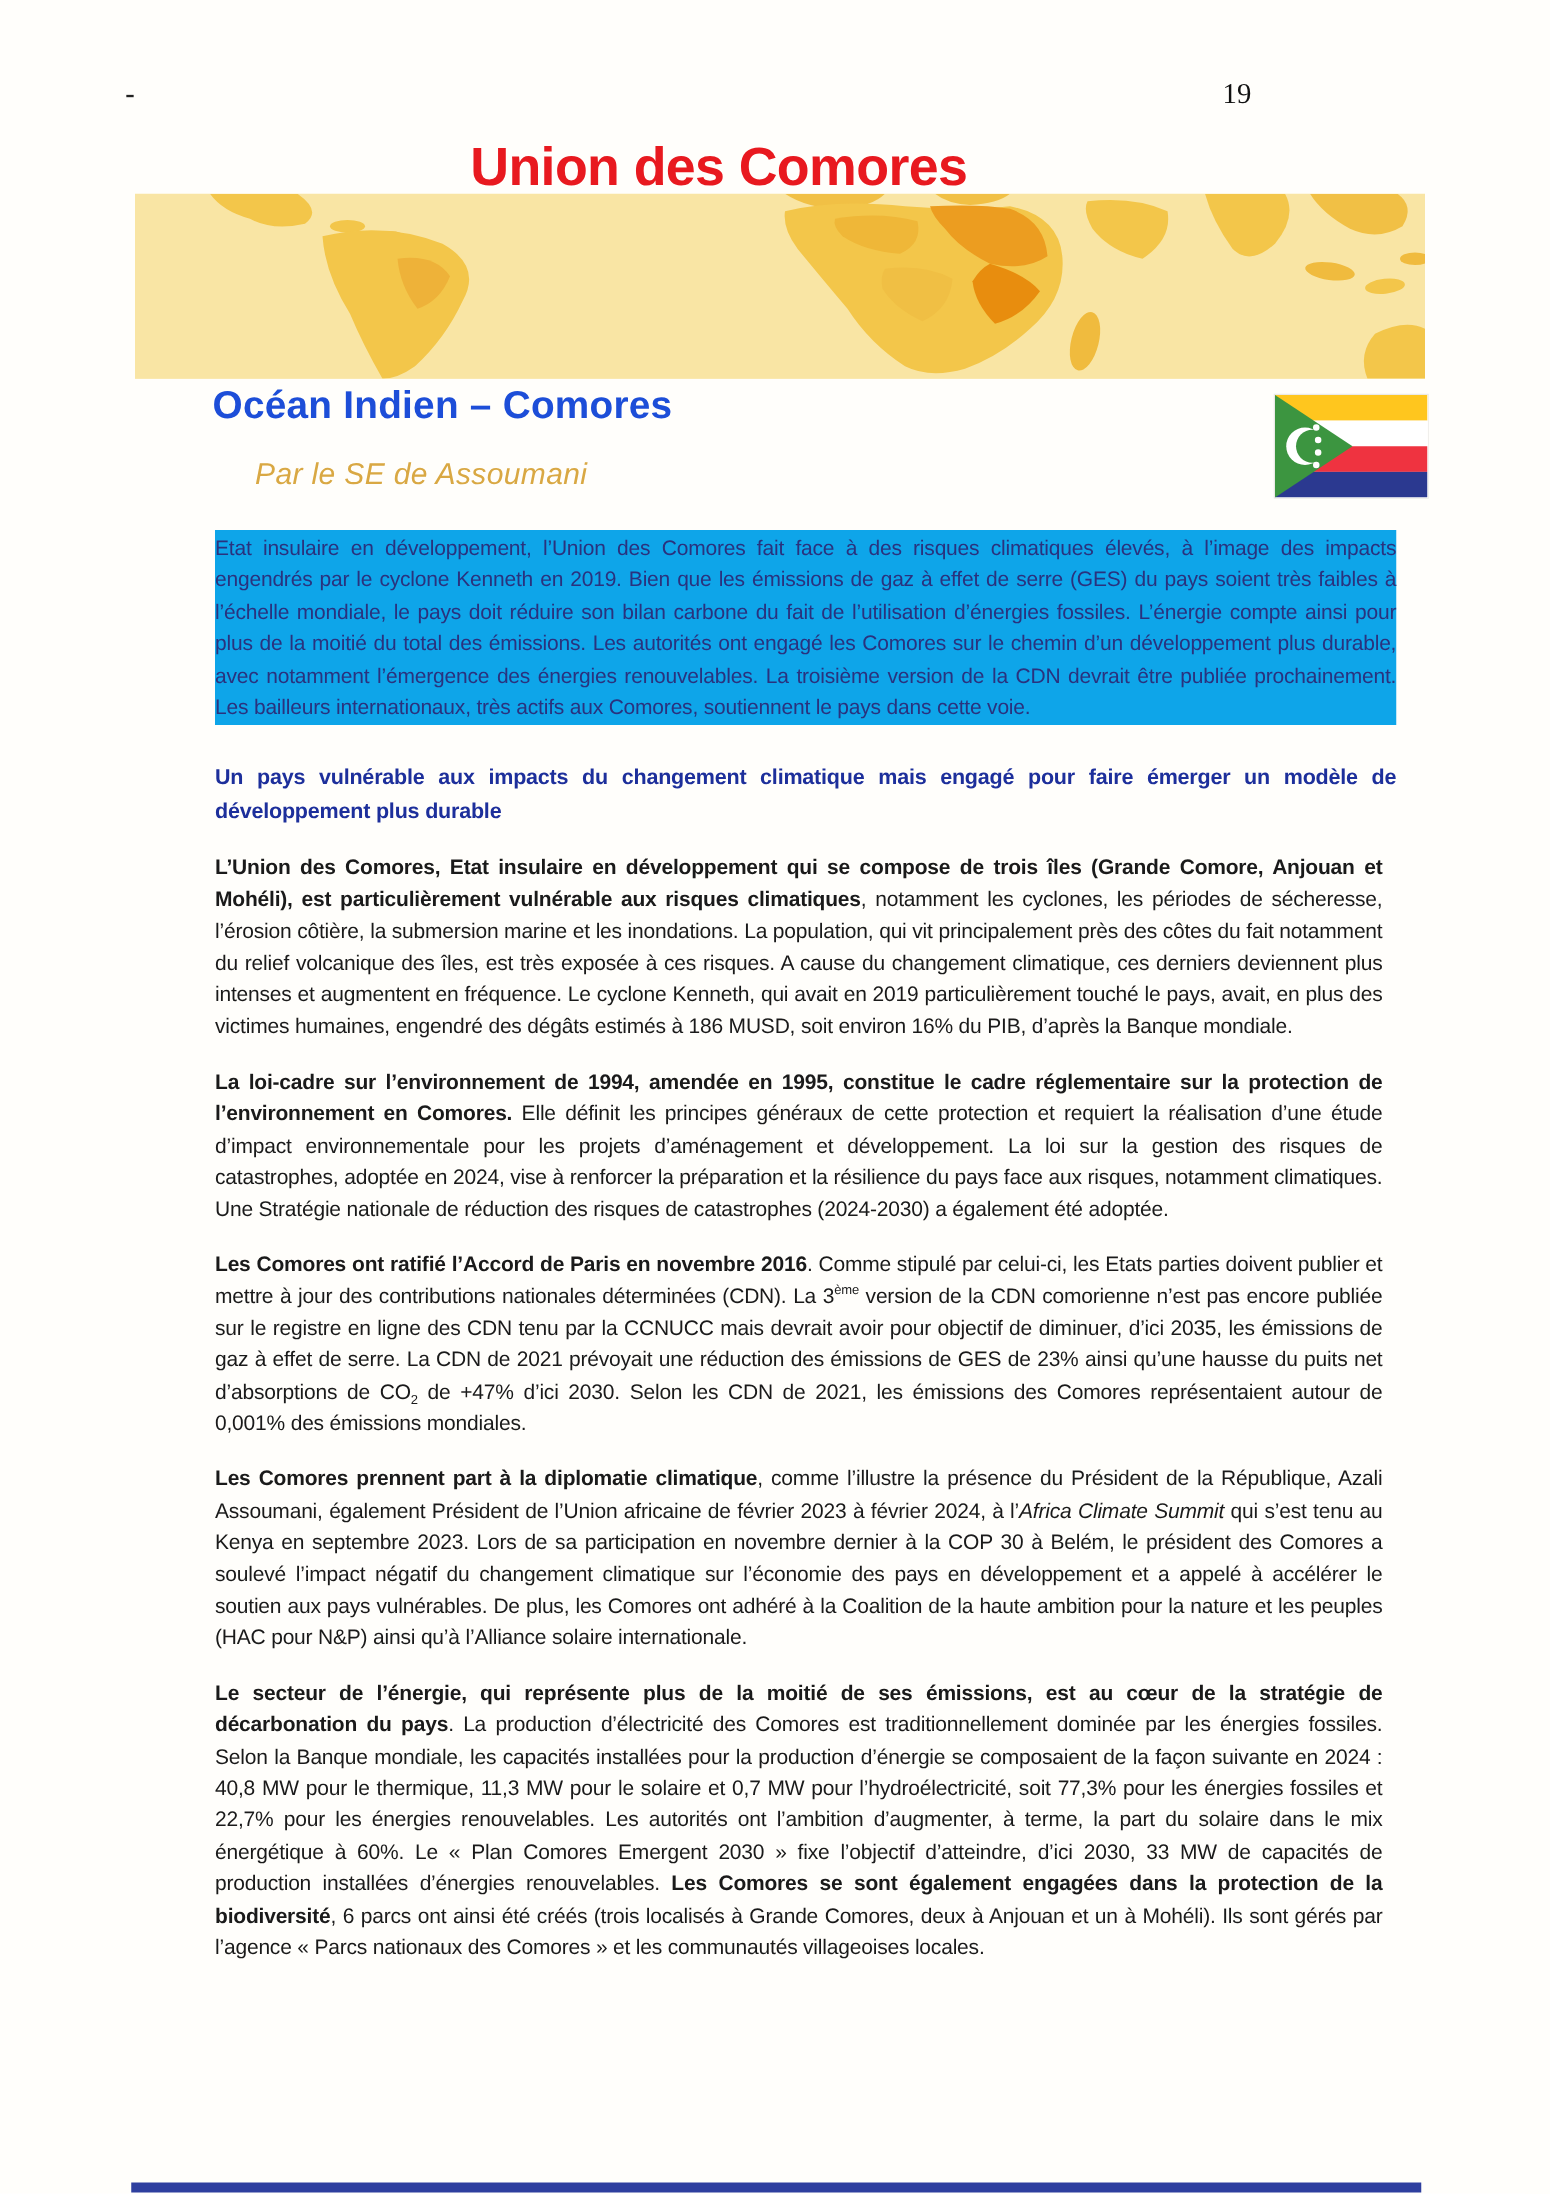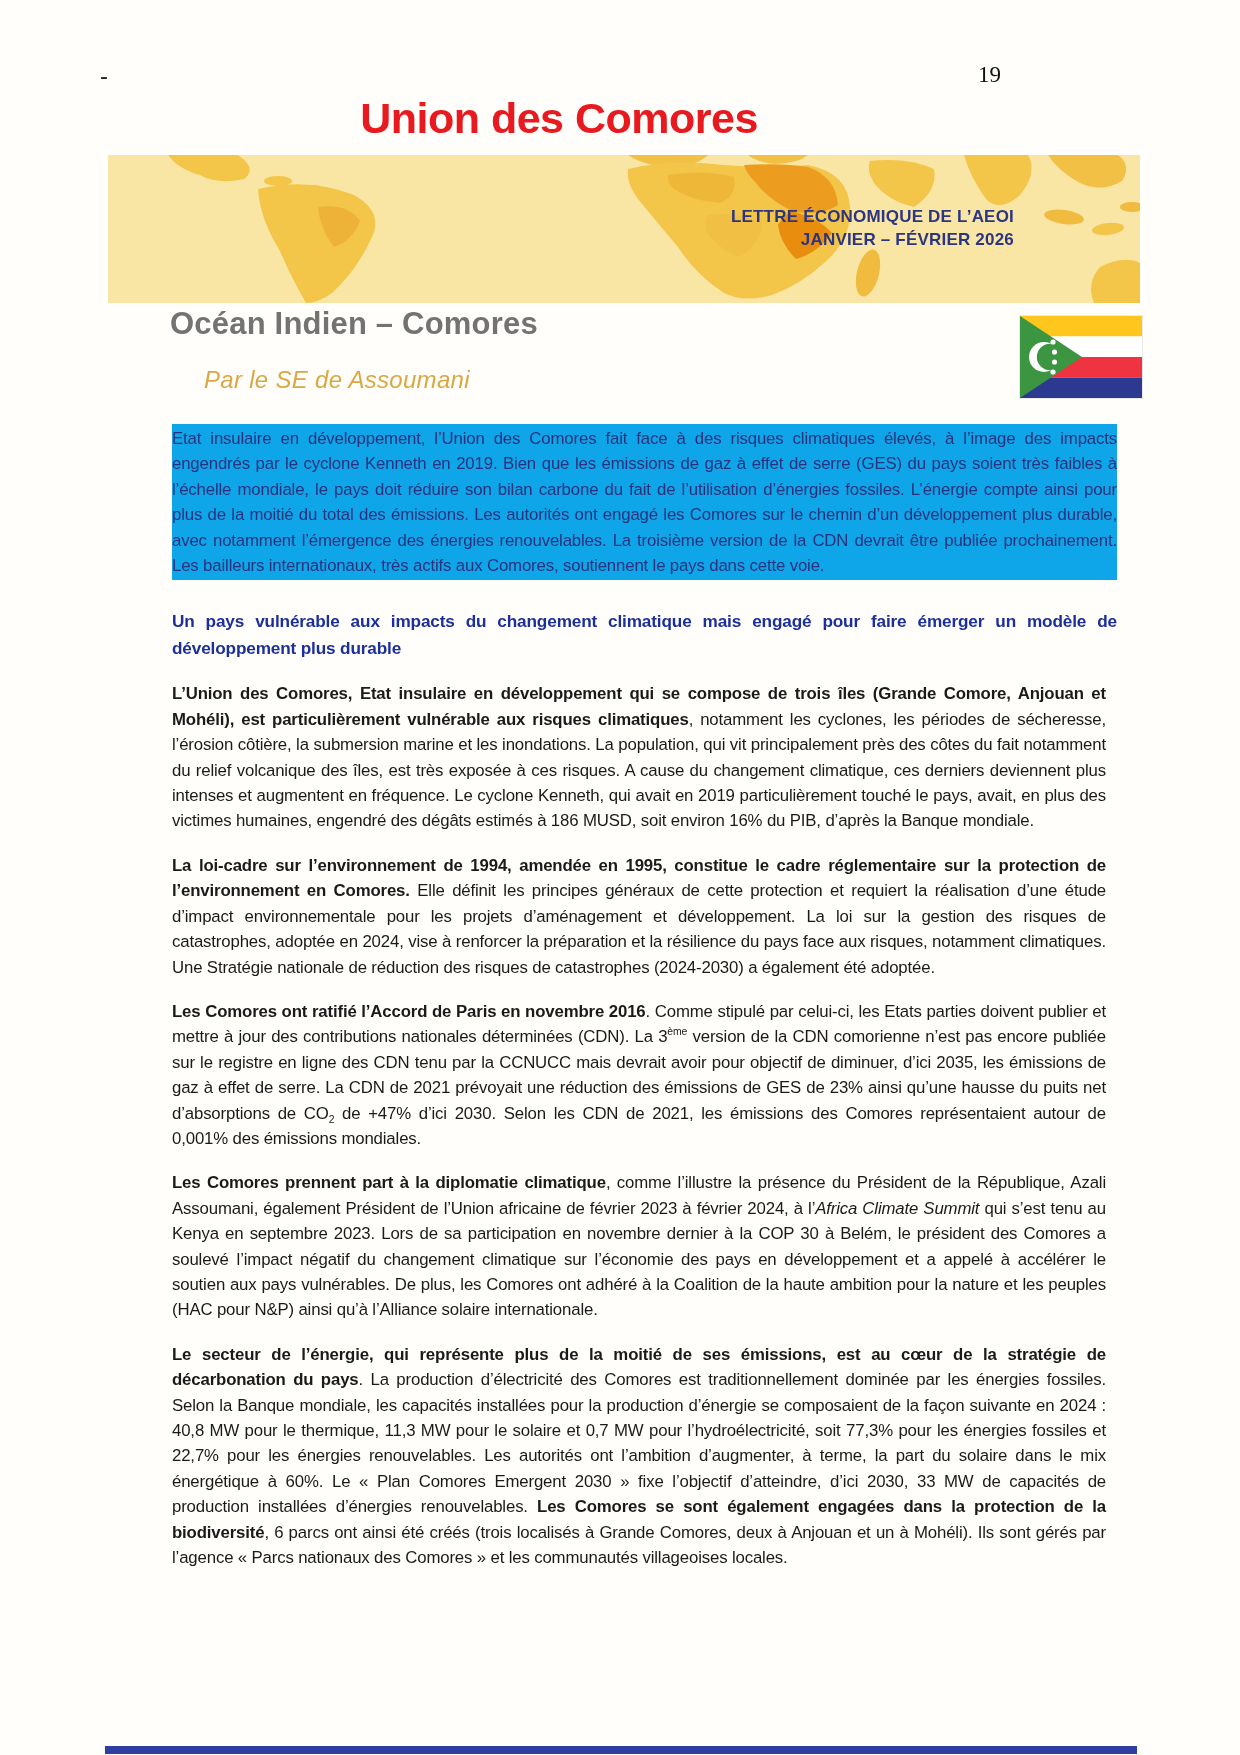--- a/index.html
+++ b/index.html
@@ -14,39 +14,39 @@
     position:absolute;left:100px;top:62px;
     font-size:24px;color:#222;
   }
   .page-number{
     position:absolute;left:978px;top:62px;
     font-family:"Liberation Serif","DejaVu Serif",serif;
     font-size:23px;color:#111;
   }
   .main-title{
     position:absolute;left:108px;top:94px;width:902px;
-    margin:0;text-align:center;
+    margin:16px;text-align:center;
     font-size:43px;font-weight:bold;color:#e8191f;
     letter-spacing:-0.5px;
   }
   .banner{
     position:absolute;left:108px;top:155px;width:1032px;height:148px;
     background:#f9e5a4;overflow:hidden;
   }
   .banner svg{position:absolute;left:0;top:0;}
   .banner-text{
     position:absolute;right:126px;top:50px;
     text-align:right;
     color:#2c3580;font-weight:bold;
     font-size:17px;line-height:23px;
     letter-spacing:0.2px;
   }
   .section-heading{
     position:absolute;left:170px;top:306px;margin:0;
-    font-size:31px;font-weight:bold;color:#737373;
+    font-size:31px;font-weight:bold;color:#1d4ed8;
     letter-spacing:0.2px;
   }
   .flag{
     position:absolute;left:1020px;top:316px;width:122px;height:82px;
     box-shadow:0 0 0 1px rgba(0,0,0,0.08);
   }
   .byline{
     position:absolute;left:204px;top:366px;
     font-size:24px;font-style:italic;color:#d9a843;
     letter-spacing:0.3px;
@@ -115,24 +115,20 @@
 
       <path d="M856,0 L920,0 Q930,18 912,40 Q892,58 878,44 Q862,22 856,0 Z" fill="#f3c64a"></path>
 
       <path d="M940,0 L1010,0 Q1024,10 1014,26 Q994,38 972,28 Q950,16 940,0 Z" fill="#f1c045"></path>
       <ellipse cx="956" cy="62" rx="20" ry="7" fill="#f0bb3e" transform="rotate(8 956 62)"></ellipse>
       <ellipse cx="1000" cy="74" rx="16" ry="6" fill="#f3c64a" transform="rotate(-6 1000 74)"></ellipse>
       <ellipse cx="1024" cy="52" rx="12" ry="5" fill="#f0bb3e"></ellipse>
 
       <path d="M992,112 Q1016,100 1032,108 L1032,148 L986,148 Q978,128 992,112 Z" fill="#f3c64a"></path>
     </svg>
-    <div class="banner-text">
-      <div>LETTRE ÉCONOMIQUE DE L’AEOI</div>
-      <div>JANVIER – FÉVRIER 2026</div>
-    </div>
   </div>
 
   <h2 class="section-heading">Océan Indien – Comores</h2>
 
   <svg class="flag" viewBox="0 0 122 82" width="122" height="82">
     <rect x="0" y="0" width="122" height="20.5" fill="#ffc61e"></rect>
     <rect x="0" y="20.5" width="122" height="20.5" fill="#ffffff"></rect>
     <rect x="0" y="41" width="122" height="20.5" fill="#ef3340"></rect>
     <rect x="0" y="61.5" width="122" height="20.5" fill="#2b3990"></rect>
     <path d="M0,0 L62,41 L0,82 Z" fill="#3c9540"></path>

